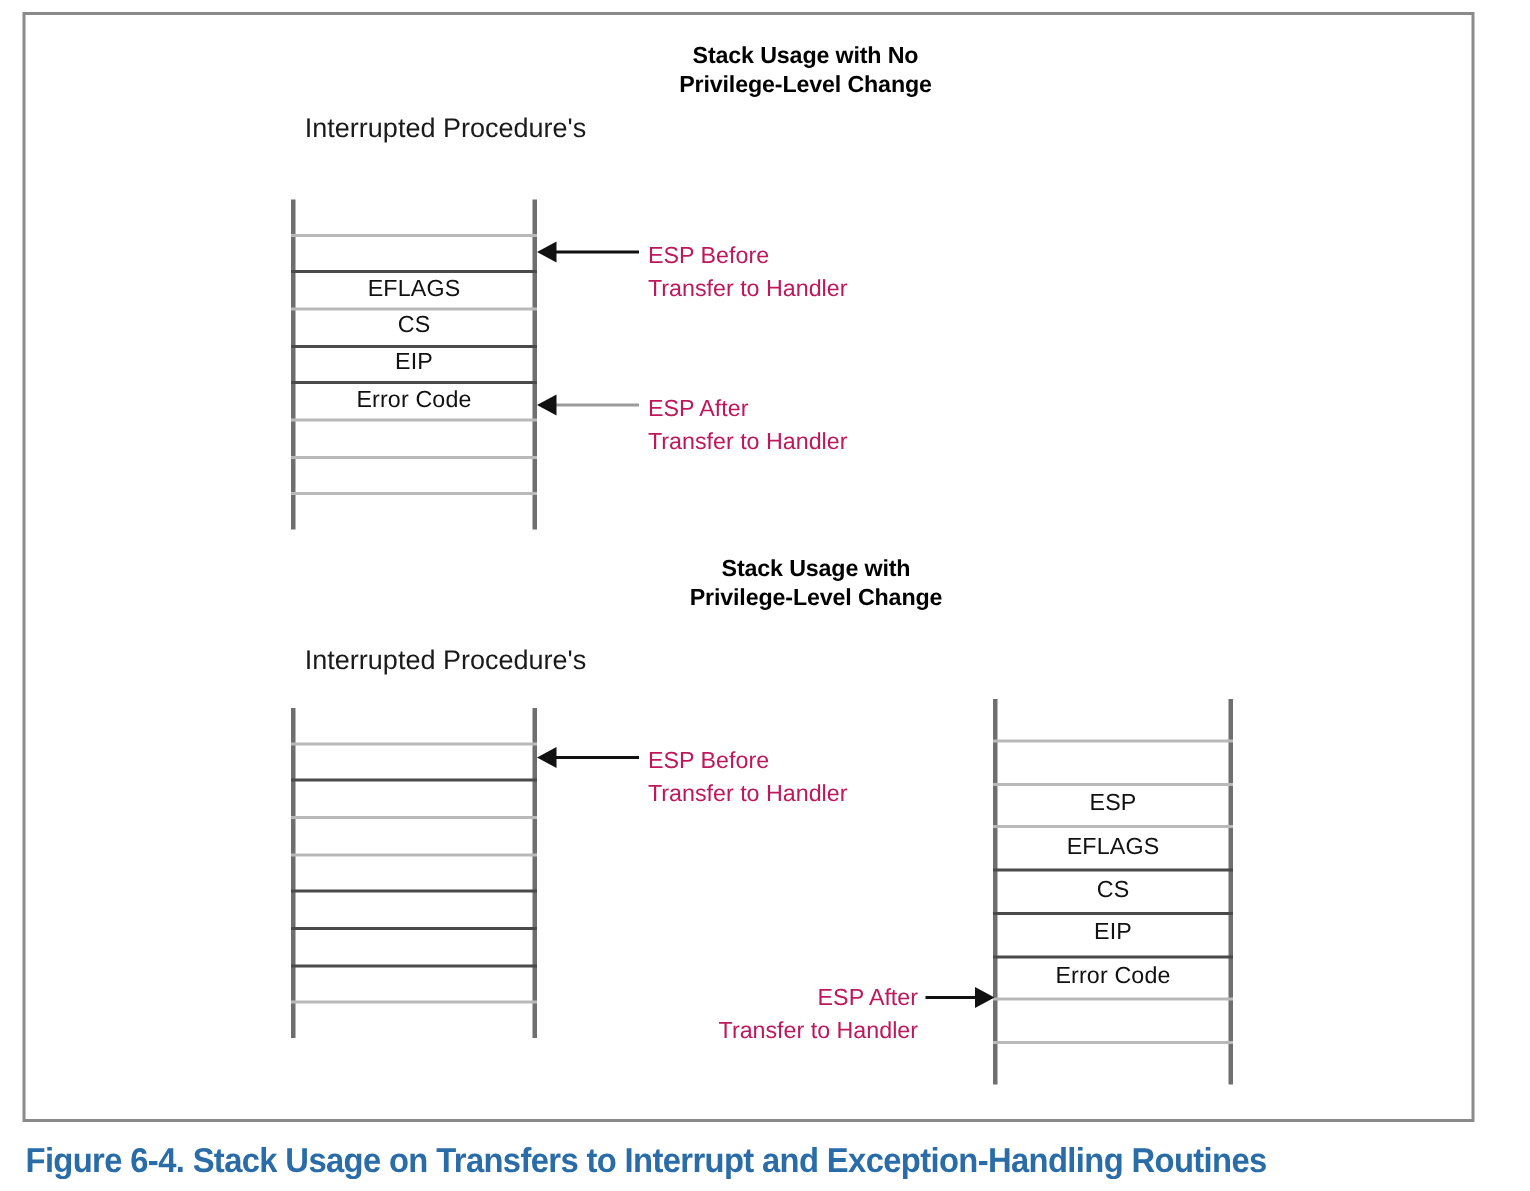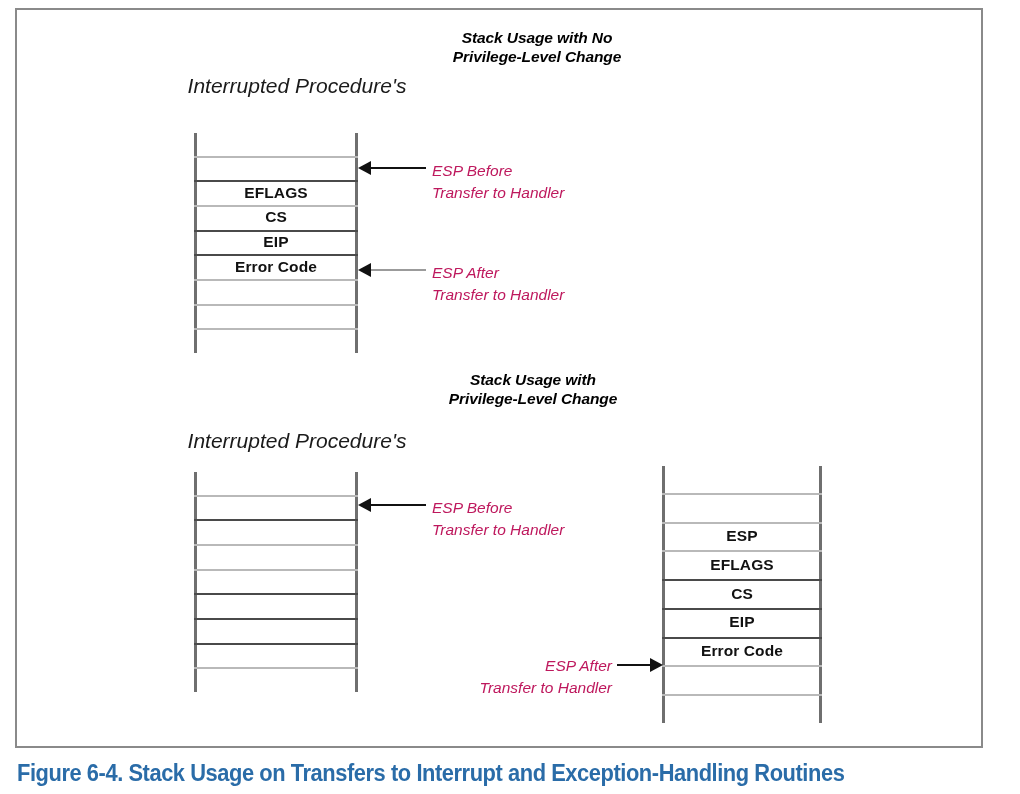--- a/index.html
+++ b/index.html
@@ -21,33 +21,33 @@
     left: 15px;
     top: 8px;
     width: 968px;
     height: 740px;
     border: 2px solid #8a8a8a;
     box-sizing: border-box;
     background: #ffffff;
   }
 
   
-  .abs { position: absolute; font-style: italic; }
+  .abs { position: absolute; }
 
   .diagram-title {
     font-size: 15.5px;
     font-weight: bold;
     color: #000000;
     text-align: center;
     line-height: 19px;
     letter-spacing: -0.1px;
   }
 
   .stack-caption {
-    font-size: 21px;
+    font-size: 18px;
     font-weight: normal;
     color: #1a1a1a;
     text-align: center;
     line-height: 21px;
   }
 
   .annot {
     font-size: 15.5px;
     color: #be185d;
     line-height: 22px;
@@ -79,21 +79,20 @@
     flex-direction: column;
   }
   .stack-row {
     flex: 1 1 0;
     position: relative;
     display: flex;
     align-items: center;
     justify-content: center;
     font-size: 15.5px;
     color: #111111;
-    font-weight: bold;
   }
   
   .stack-row.sep-dark  { border-top: 2px solid #4a4a4a; }
   .stack-row.sep-light { border-top: 2px solid #b9b9b9; }
   .stack-row.sep-none  { border-top: 0 none; }
 
   .stack-row .cell-label {
     position: relative;
     top: -1px;
     letter-spacing: 0.1px;
@@ -205,21 +204,21 @@
 
   <div class="arrow to-left" style="left:341px; top:253px; width:68px;">
     <div class="shaft" style="left:11px; right:0; background:#9b9b9b;"></div>
     <div class="head" style="border-right:13px solid #111111;"></div>
   </div>
   <div class="abs annot" style="left:415px; top:252px;">
     <div>ESP After</div>
     <div>Transfer to Handler</div>
   </div>
 
-  <div class="abs diagram-title" style="left:376px; top:360px; width:280px;">
+  <div class="abs diagram-title" style="left:387px; top:360px; width:280px;">
     <div>Stack Usage with</div>
     <div>Privilege-Level Change</div>
   </div>
 
   <div class="abs stack-caption" style="left:150px; top:420px; width:260px;">
     <div>Interrupted Procedure's</div>
   </div>
 
   <div class="stack" style="left:177px; top:462px; width:164px; height:220px;">
     <div class="rail left"></div>

